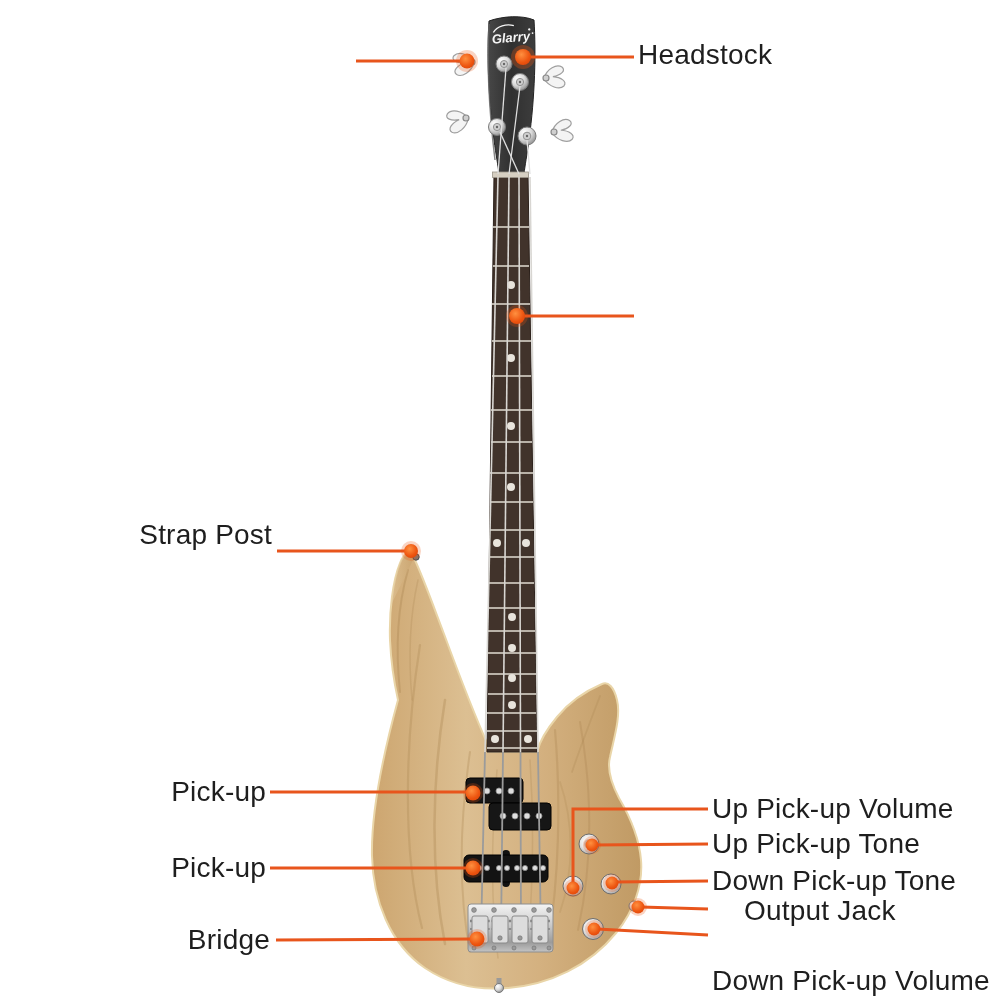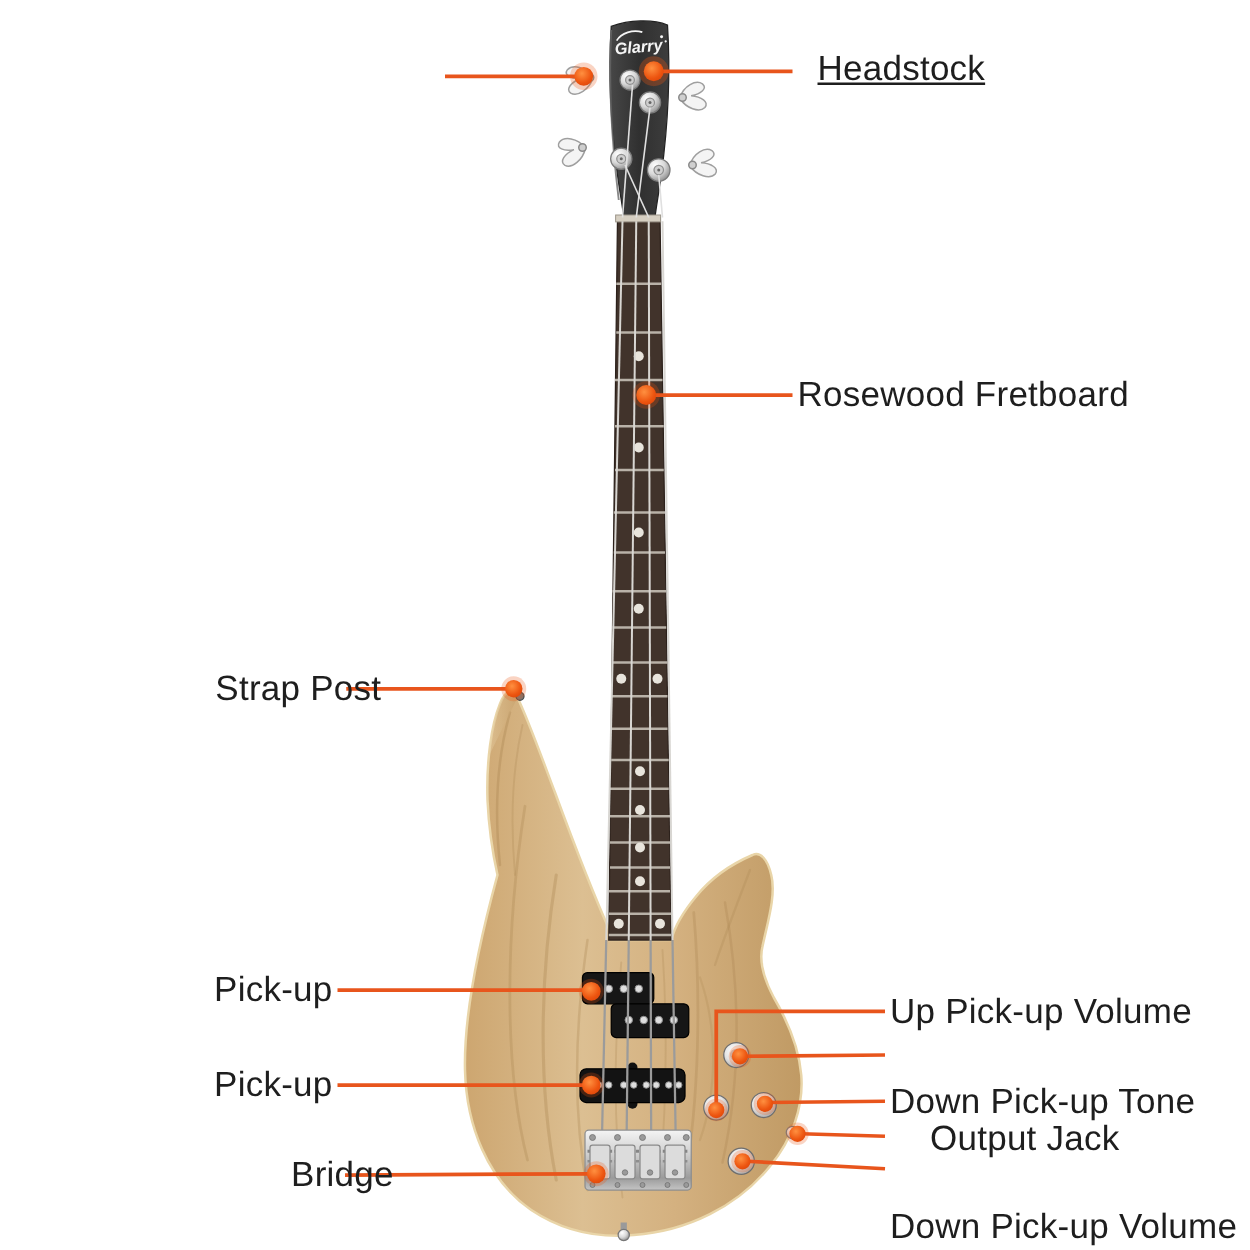--- a/index.html
+++ b/index.html
@@ -360,23 +360,23 @@
           <circle cx="638" cy="907" r="9" fill="#ED5510" opacity="0.25"></circle>
           <circle cx="638" cy="907" r="6.5" fill="url(#dotR)"></circle>
         </g>
       <g>
           <circle cx="594" cy="929" r="9" fill="#ED5510" opacity="0.25"></circle>
           <circle cx="594" cy="929" r="6.5" fill="url(#dotR)"></circle>
         </g>
     </g>
   </svg>
 
-  <div class="lbl right-col" style="left:654px;top:38px;text-decoration:underline;">Headstock</div>
-  <div class="lbl right-col" style="left:638px;top:299px;">Rosewood Fretboard</div>
-  <div class="lbl left-col" style="left:0;top:534px;width:272px;margin-left:33px;">Strap Post</div>
+  <div class="lbl right-col" style="left:638px;top:38px;">Headstock</div>
+  <div class="lbl left-col" style="left:0;top:518px;width:272px;">Strap Post</div>
   <div class="lbl left-col" style="left:0;top:775px;width:266px;">Pick-up</div>
   <div class="lbl left-col" style="left:0;top:851px;width:266px;">Pick-up</div>
-  <div class="lbl left-col" style="left:0;top:923px;width:270px;margin-left:45px;">Bridge</div>
+  <div class="lbl left-col" style="left:0;top:923px;width:270px;">Bridge</div>
   <div class="lbl right-col" style="left:712px;top:792px;">Up Pick-up Volume</div>
+  <div class="lbl right-col" style="left:712px;top:827px;">Up Pick-up Tone</div>
   <div class="lbl right-col" style="left:712px;top:864px;">Down Pick-up Tone</div>
   <div class="lbl right-col" style="left:744px;top:894px;">Output Jack</div>
   <div class="lbl right-col" style="left:712px;top:964px;">Down Pick-up Volume</div>
 </div>
 
 </body></html>

